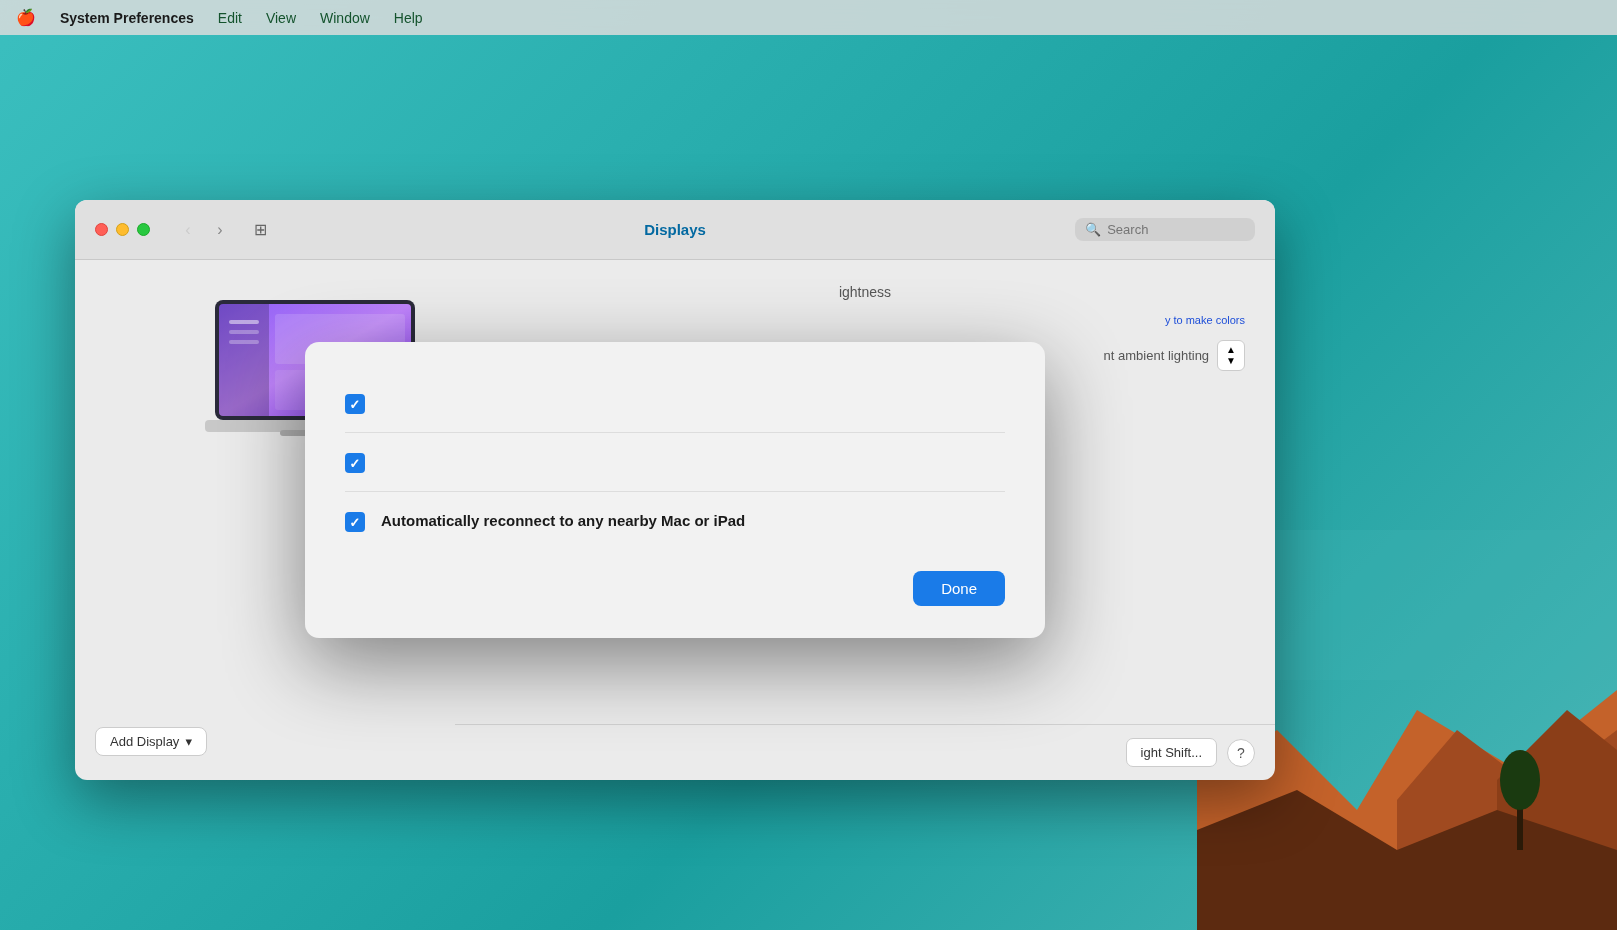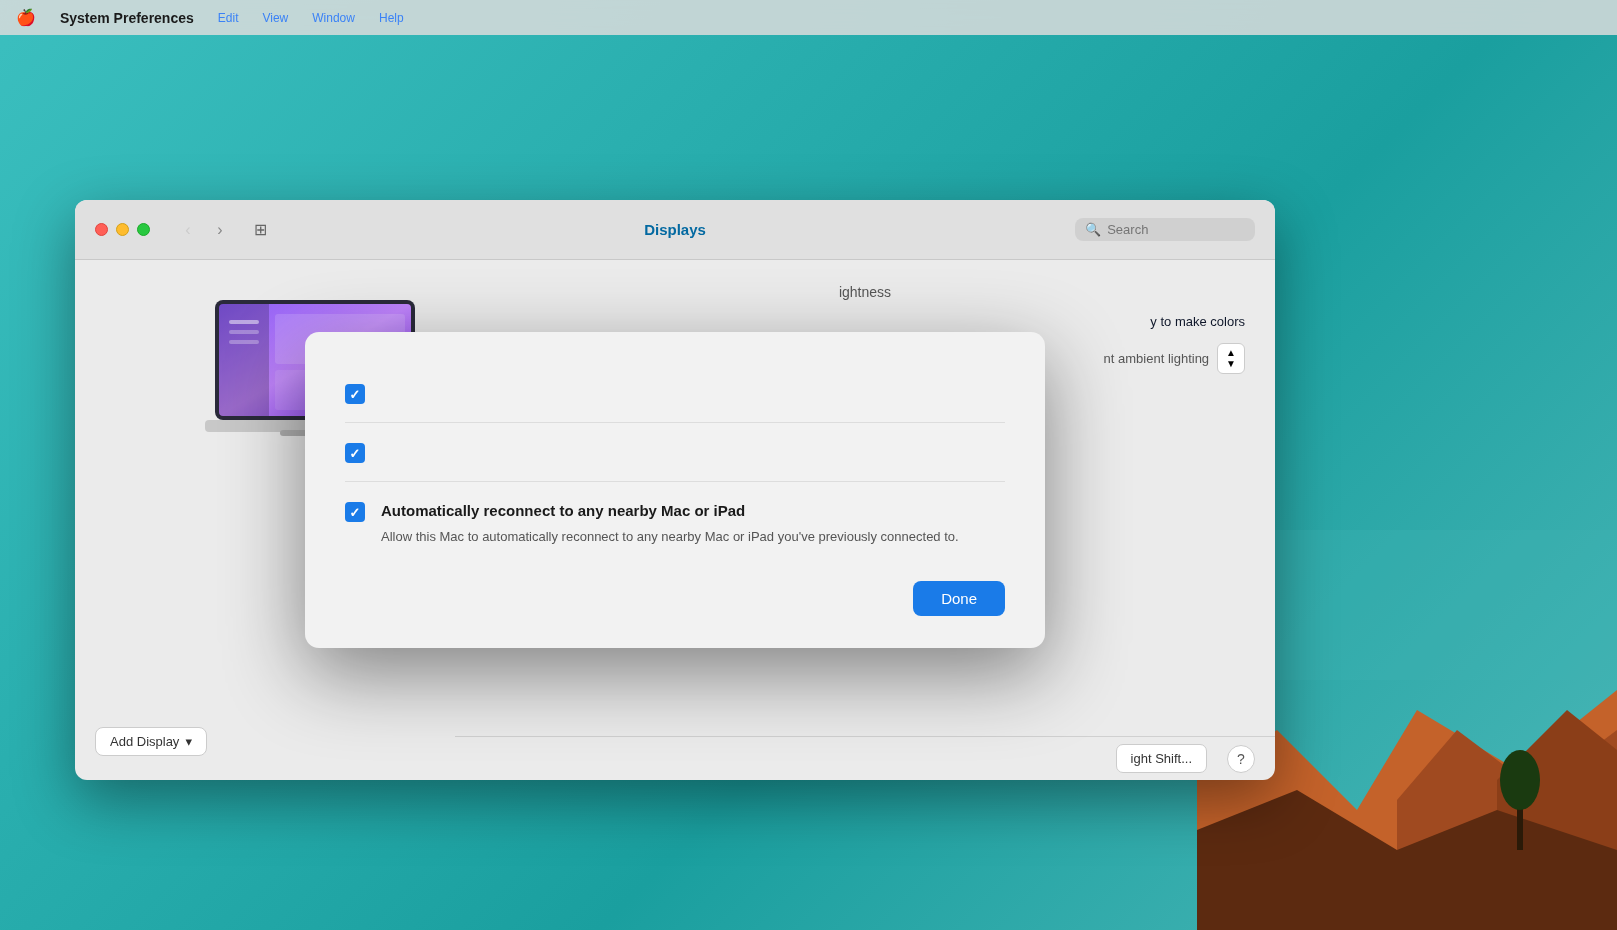--- a/index.html
+++ b/index.html
@@ -34,22 +34,22 @@
       color: #1a1a1a;
     }
 
     .menubar-appname {
       font-weight: 700;
       font-size: 14px;
       color: #1a1a1a;
     }
 
     .menubar-item {
-      font-size: 12px;
-      color: #3b82f6;
+      font-size: 14px;
+      color: #14532d;
     }
 
     
     .landscape {
       position: absolute;
       bottom: 0;
       right: 0;
       width: 420px;
       height: 400px;
       overflow: hidden;
@@ -242,26 +242,26 @@
       display: flex;
       flex-direction: column;
       gap: 1px;
     }
 
     .bottom-toolbar {
       position: absolute;
       bottom: 0;
       right: 0;
       left: 380px;
-      height: 44px;
+      height: 56px;
       display: flex;
       align-items: center;
       justify-content: flex-end;
       padding: 0 20px;
-      gap: 20px;
+      gap: 10px;
       border-top: 1px solid #d0d0d0;
     }
 
     .night-shift-btn {
       background: white;
       border: 1px solid #ccc;
       border-radius: 7px;
       padding: 6px 14px;
       font-size: 13px;
       cursor: pointer;
@@ -457,21 +457,21 @@
         <div class="display-name">Su</div>
         <div class="display-sub">Built-in Re</div>
       </div>
     </div>
 
     <div class="right-panel">
       <div style="display:flex; justify-content:center;">
         <span style="font-size:14px;color:#555;">ightness</span>
       </div>
       <div style="display:flex; justify-content:flex-end; align-items:center; gap:8px;">
-        <span style="font-size:13px;color:#0f172a;">y to make colors</span>
+        <span style="font-size:11px;color:#1d4ed8;">y to make colors</span>
       </div>
       <div style="display:flex; justify-content:flex-end; align-items:center; gap:8px;">
         <span style="font-size:13px;color:#555;">nt ambient lighting</span>
         <div class="spinner-btn">
           <span style="font-size:10px;line-height:1;">▲</span>
           <span style="font-size:10px;line-height:1;">▼</span>
         </div>
       </div>
     </div>
 
@@ -510,21 +510,20 @@
       <div class="modal-divider"></div>
 
       <div class="modal-item">
         <div class="checkbox-wrapper">
           <div class="checkbox">
             <span class="checkbox-check">✓</span>
           </div>
         </div>
         <div class="modal-item-content">
           <div class="modal-item-title">Automatically reconnect to any nearby Mac or iPad</div>
-          <div class="modal-item-desc">Allow this Mac to automatically reconnect to any nearby Mac or iPad you've previously connected to.</div>
         </div>
       </div>
 
       <div class="modal-footer">
         <button class="done-button">Done</button>
       </div>
     </div>
   </div>
 </div>
 

